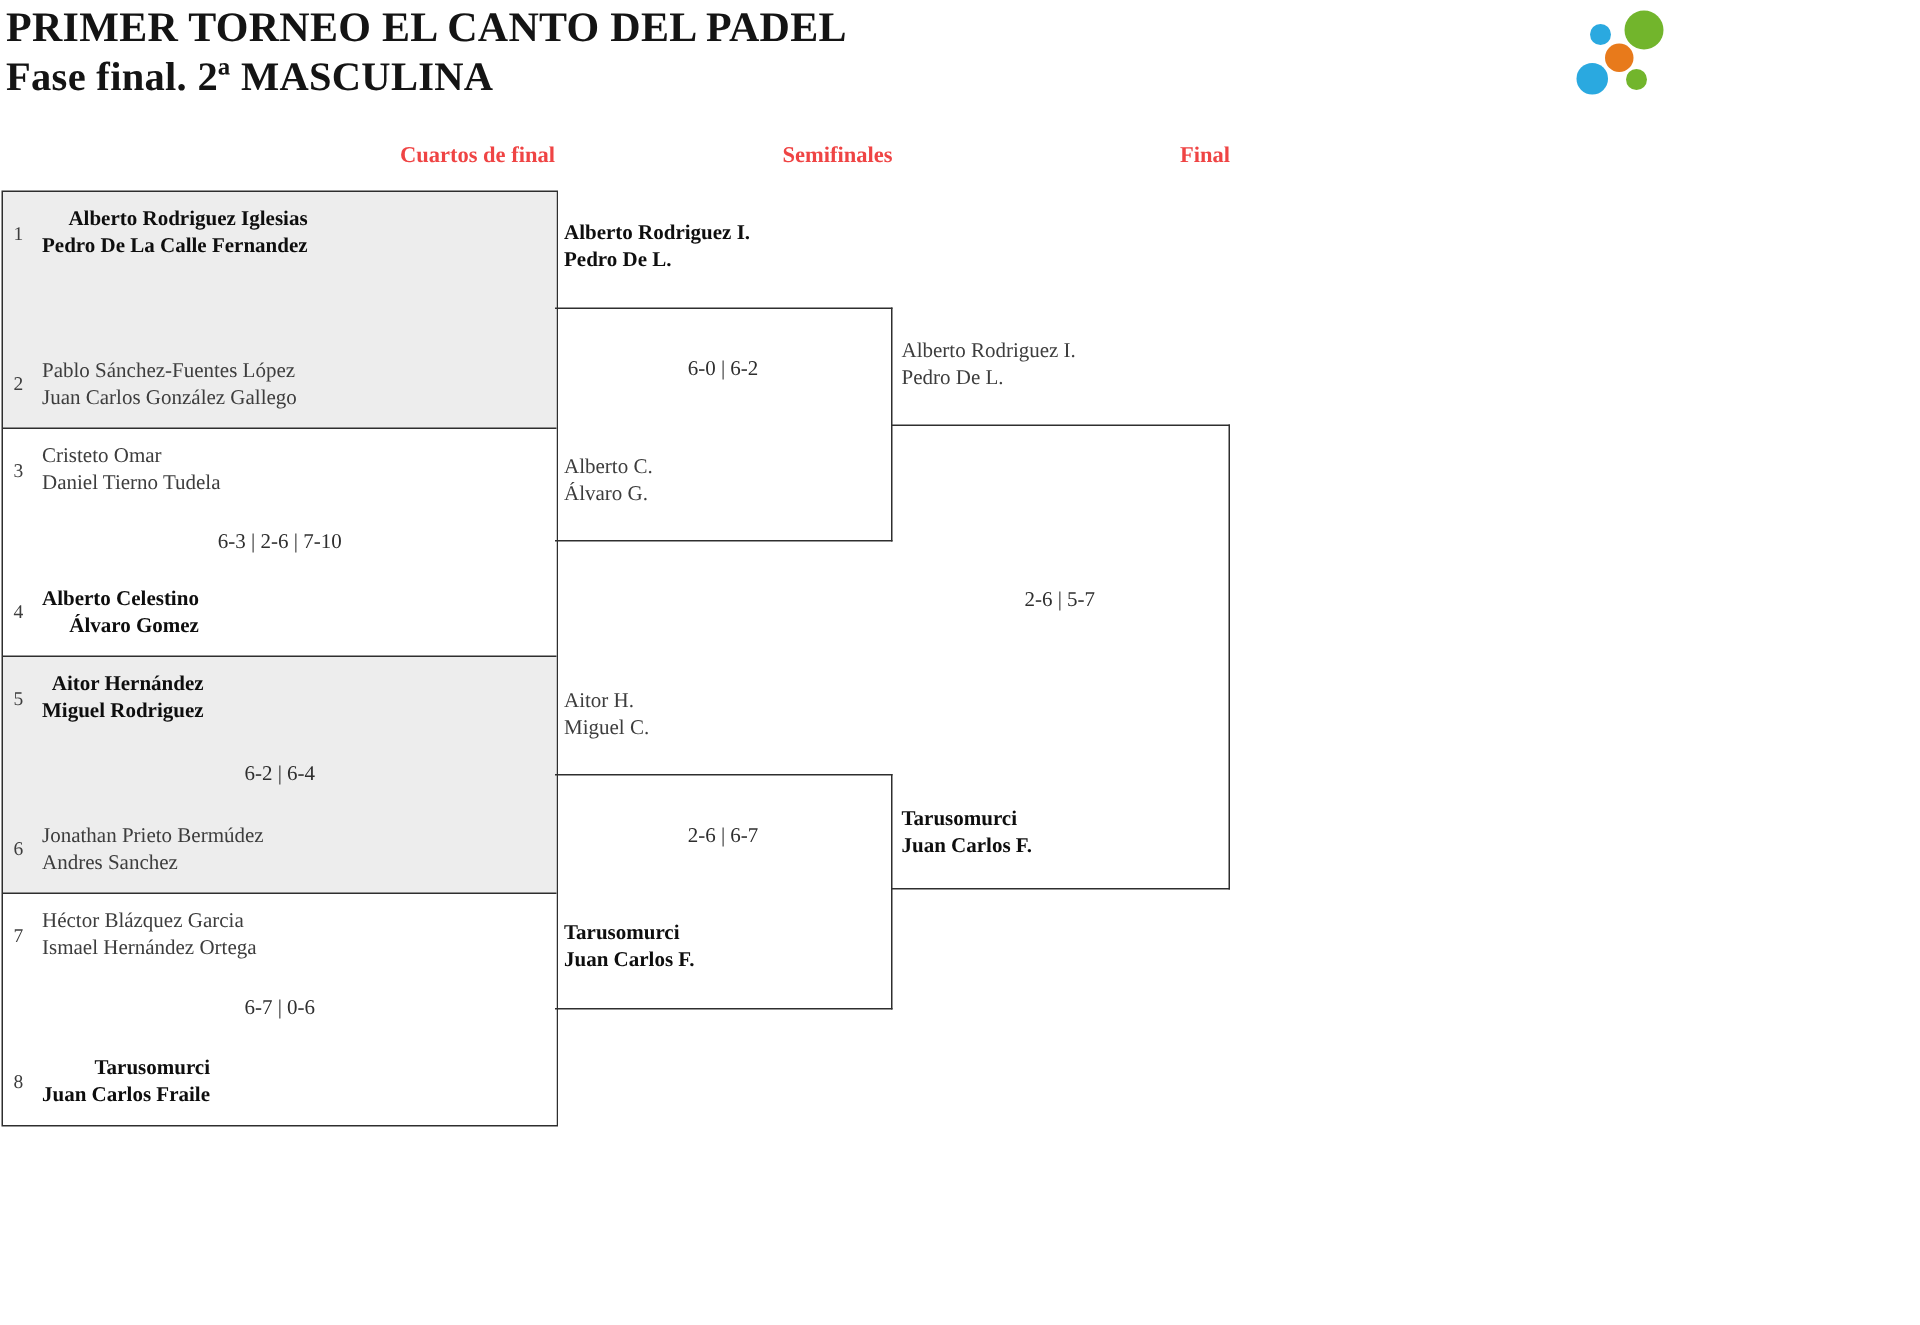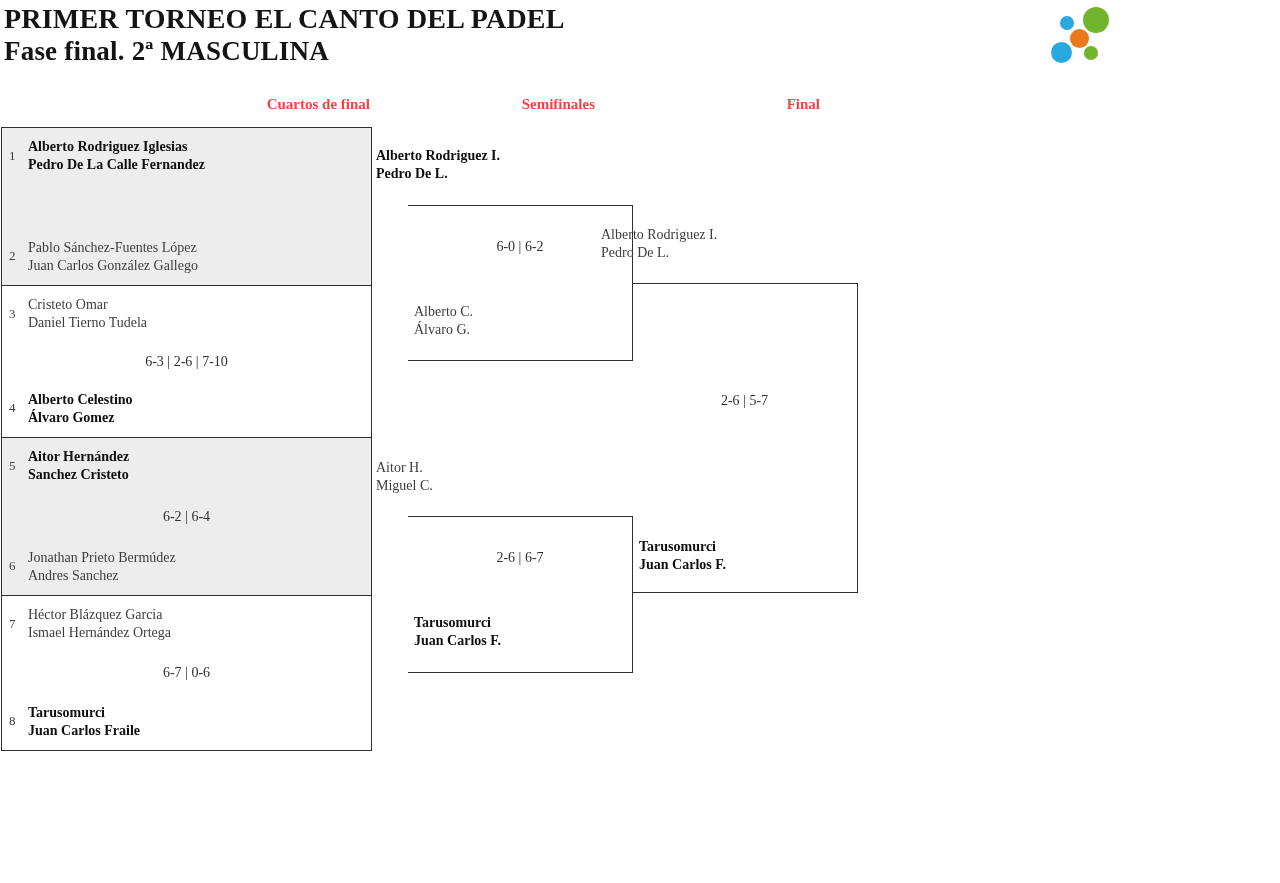--- a/index.html
+++ b/index.html
@@ -34,25 +34,25 @@
   
   .qf-stack { position:absolute; left:1px; top:127px; width:369px; border:1px solid #2e2e2e; }
   .qf-box { position:relative; border-bottom:1px solid #2e2e2e; background:#ffffff; }
   .qf-box:last-child { border-bottom:none; }
   .qf-box.shaded { background:#ededed; }
 
   .seed { position:absolute; left:7px; font-size:13px; color:#3d3d3d; }
   .seed-top { top:20px; } .seed-bottom { bottom:21px; }
   .team { position:absolute; left:26px; font-size:14px; line-height:18px; color:#3d3d3d; }
   .team-top { top:10px; } .team-bottom { bottom:10px; }
-  .team.winner { font-weight:700; color:#0e0e0e; }
+  .team.winner { font-weight:700; color:#0e0e0e;text-align:right; }
   .score { position:absolute; left:0; right:0; top:50%; transform:translateY(-50%); text-align:center; font-size:14px; color:#2e2e2e; }
 
   
-  .bracket-box { position:absolute; box-sizing:border-box; border:1px solid #2e2e2e; border-left:none; background:transparent;margin-left:38px; }
+  .bracket-box { position:absolute; box-sizing:border-box; border:1px solid #2e2e2e; border-left:none; background:transparent; }
   #sf1 { left:370px; top:205px; width:225px; height:156px; }
   #sf2 { left:370px; top:516px; width:225px; height:157px; }
   #final-box { left:594px; top:283px; width:226px; height:310px; }
 
   .bracket-score { position:absolute; left:0; right:0; text-align:center; font-size:14px; color:#2e2e2e; }
   #sf1 .bracket-score, #sf2 .bracket-score { top:33px; }
   #final-box .bracket-score { top:109px; }
 
   .bteam { position:absolute; font-size:14px; line-height:18px; color:#3d3d3d; }
   .bteam.winner { font-weight:700; color:#0e0e0e; }
@@ -113,21 +113,21 @@
         <div>Alberto Celestino</div>
         <div>Álvaro Gomez</div>
       </div>
       <div class="seed seed-bottom">4</div>
     </div>
 
     <div class="qf-box shaded" style="height:157px;">
       <div class="seed seed-top">5</div>
       <div class="team team-top winner">
         <div>Aitor Hernández</div>
-        <div>Sanchez Cristeto</div>
+        <div>Miguel Rodriguez</div>
       </div>
       <div class="score">6-2 | 6-4</div>
       <div class="team team-bottom">
         <div>Jonathan Prieto Bermúdez</div>
         <div>Andres Sanchez</div>
       </div>
       <div class="seed seed-bottom">6</div>
     </div>
 
     <div class="qf-box" style="height:154px;">

